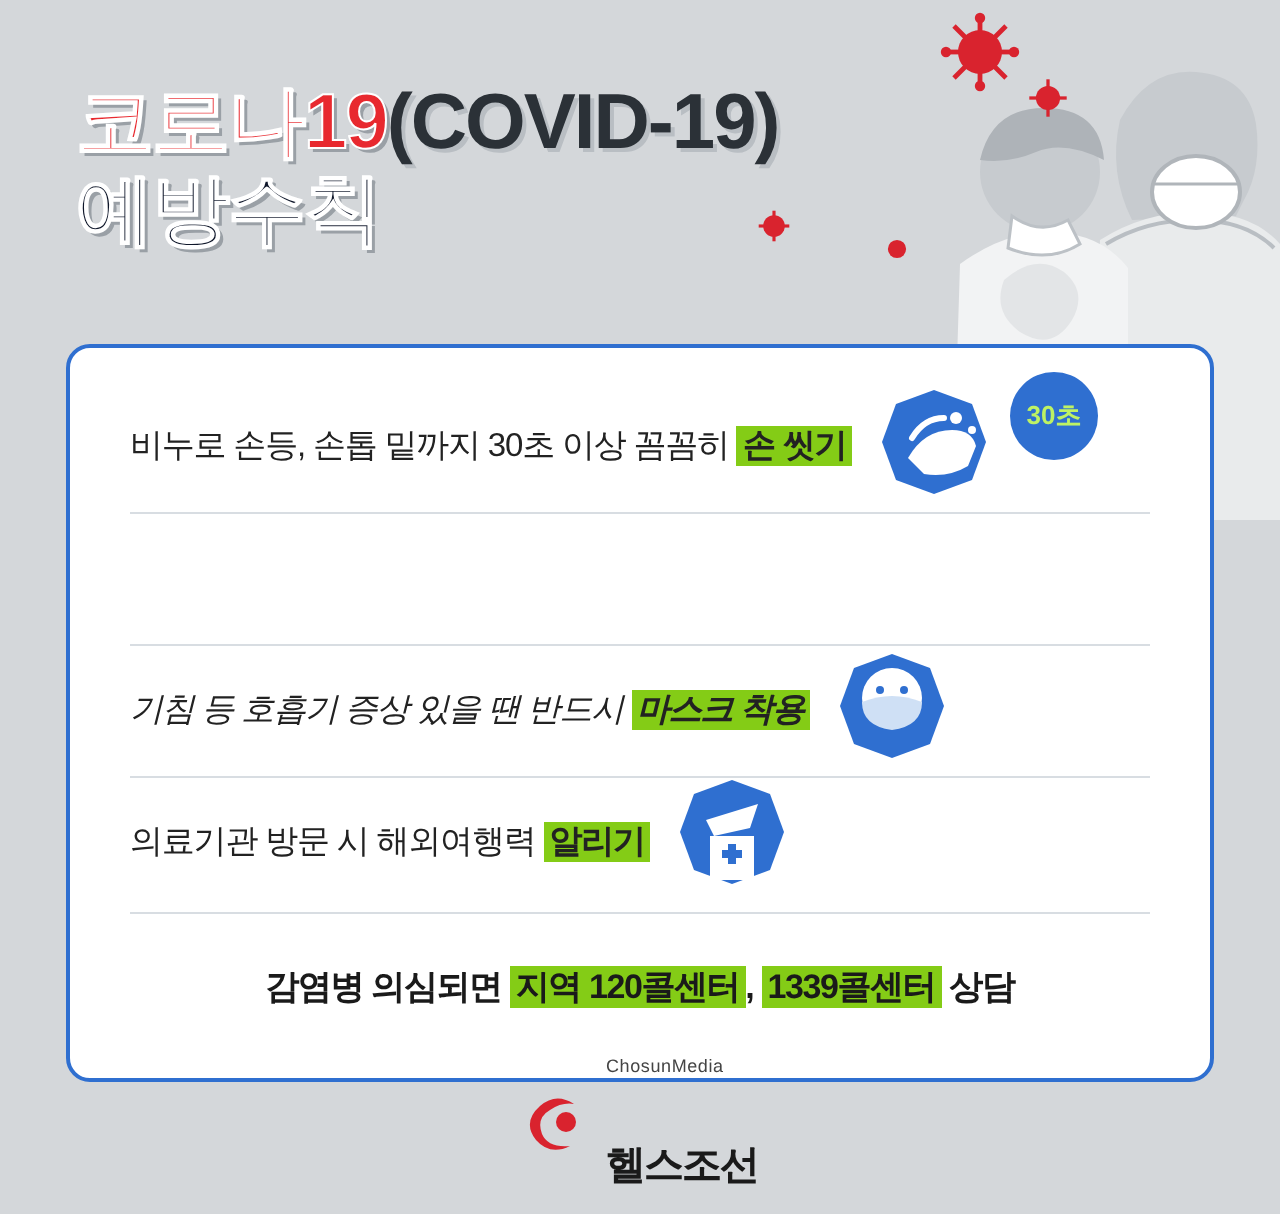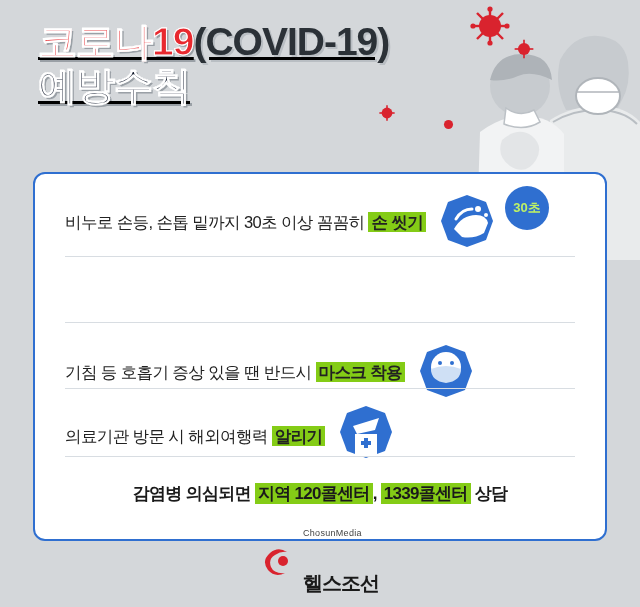--- a/index.html
+++ b/index.html
@@ -27,23 +27,22 @@
 
   .virus {
     position: absolute;
     pointer-events: none;
   }
 
   
   .title-wrap {
     position: absolute;
     left: 38px;
-    top: 20px;
+    top: 40px;
     width: 430px;
-    text-decoration: underline;
   }
   .title-line {
     font-size: 39px;
     font-weight: bold;
     letter-spacing: -1px;
     line-height: 44px;
     white-space: nowrap;
   }
   .t-red {
     color: #e8292f;
@@ -240,37 +239,37 @@
         <circle cx="42" cy="16" r="3" fill="#ffffff"></circle>
         <circle cx="50" cy="22" r="2" fill="#ffffff"></circle>
       </svg>
     </div>
     <div class="badge-30">30초</div>
   </div>
   <div class="divider" style="top:82px;"></div>
 
   <div class="divider" style="top:148px;"></div>
 
-  <div class="rule" style="top:168px;">
+  <div class="rule" style="top:150px;font-style:italic;">
     <div class="rule-text">
       <span>기침 등 호흡기 증상 있을 땐 반드시 </span><span class="hl">마스크 착용</span>
     </div>
     <div class="rule-icon">
       <svg width="62" height="56" viewBox="0 0 62 56">
         <polygon points="31,2 50,9 57,28 50,47 31,54 12,47 5,28 12,9" fill="#2f6fd0"></polygon>
         <circle cx="31" cy="24" r="15" fill="#ffffff"></circle>
         <path d="M16 26 q15 -6 30 0 q0 12 -15 14 q-15 -2 -15 -14z" fill="#cfe0f5"></path>
         <circle cx="25" cy="20" r="2" fill="#2f6fd0"></circle>
         <circle cx="37" cy="20" r="2" fill="#2f6fd0"></circle>
       </svg>
     </div>
   </div>
   <div class="divider" style="top:214px;"></div>
 
-  <div class="rule" style="top:216px;margin-top:16px;">
+  <div class="rule" style="top:216px;">
     <div class="rule-text">
       <span>의료기관 방문 시 해외여행력 </span><span class="hl">알리기</span>
     </div>
     <div class="rule-icon">
       <svg width="62" height="62" viewBox="0 0 62 62">
         <polygon points="31,2 50,9 57,28 50,47 31,54 12,47 5,28 12,9" fill="#2f6fd0"></polygon>
         <rect x="20" y="30" width="22" height="22" fill="#ffffff"></rect>
         <rect x="29" y="34" width="4" height="10" fill="#2f6fd0"></rect>
         <rect x="26" y="37" width="10" height="4" fill="#2f6fd0"></rect>
         <path d="M18 22 l26 -8 l-4 12 l-18 4z" fill="#ffffff"></path>

